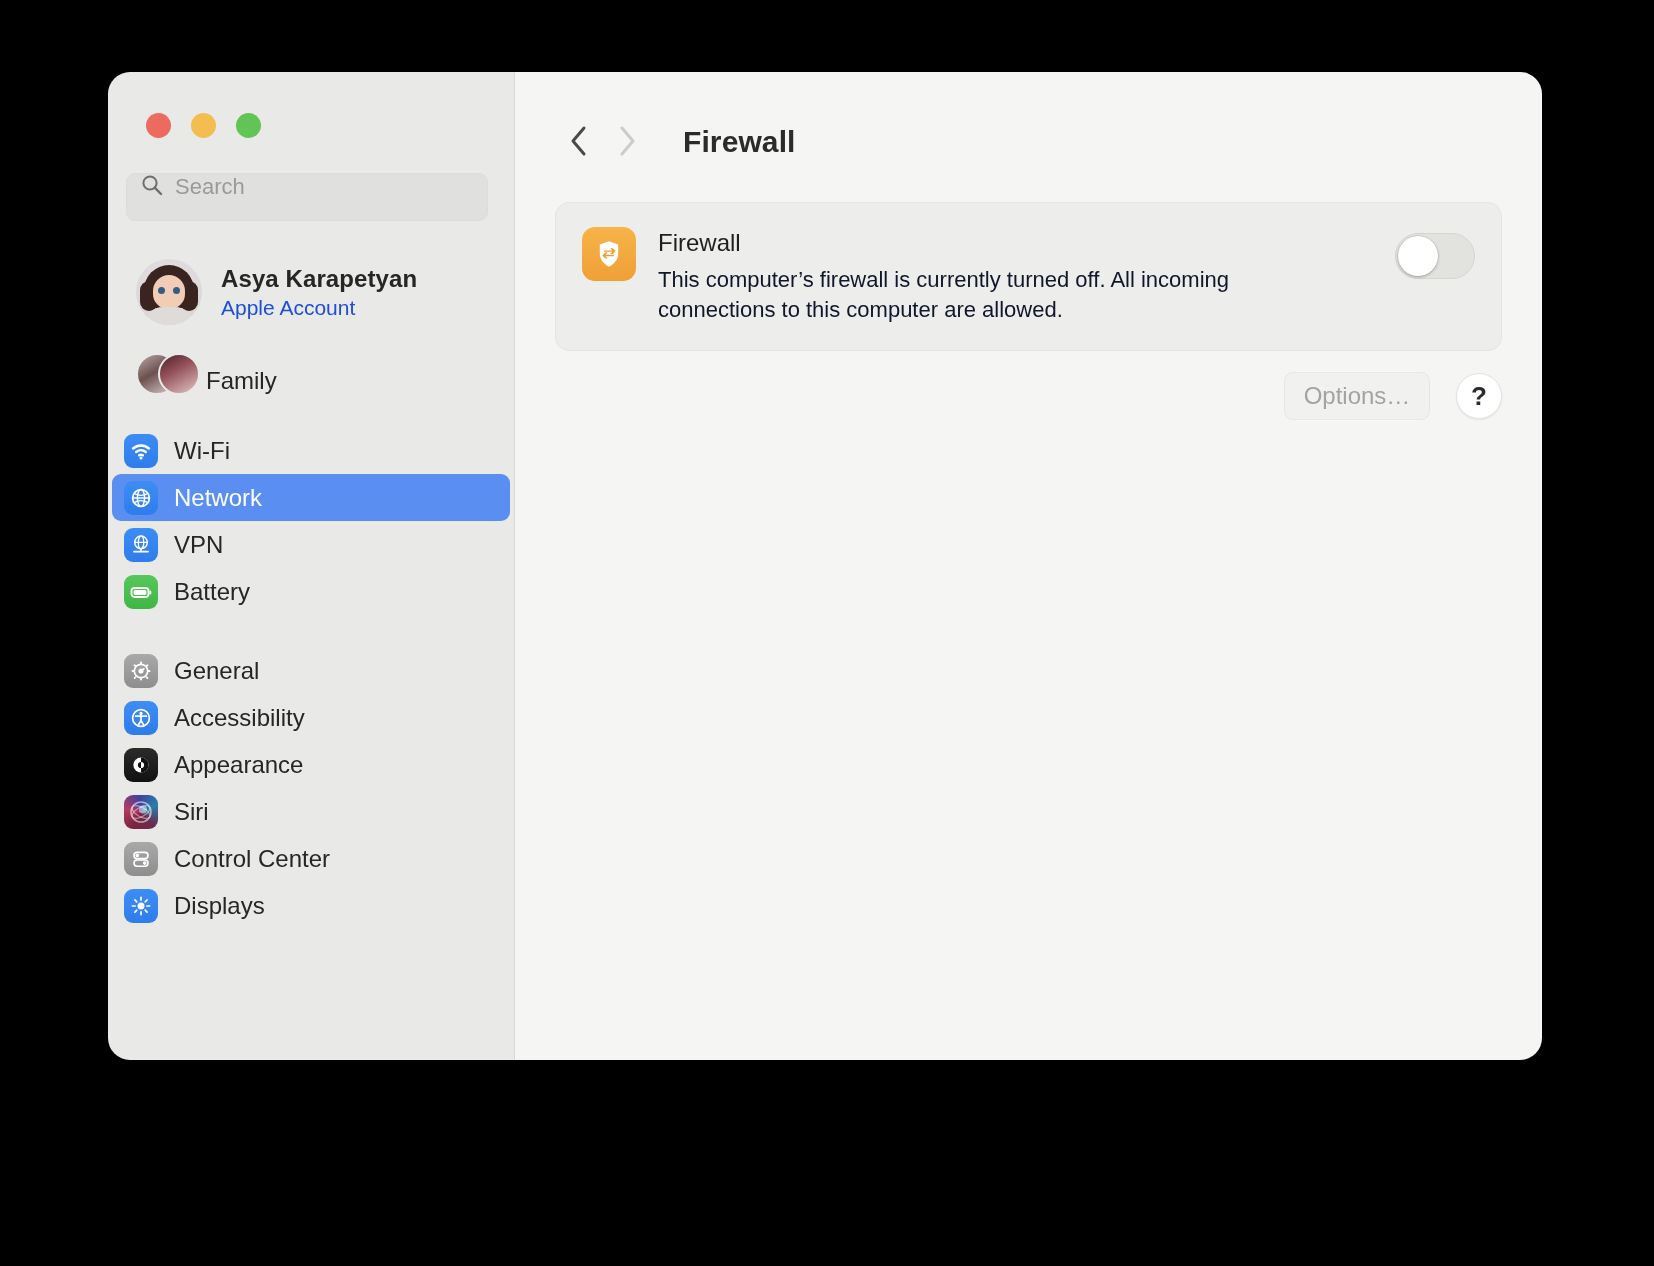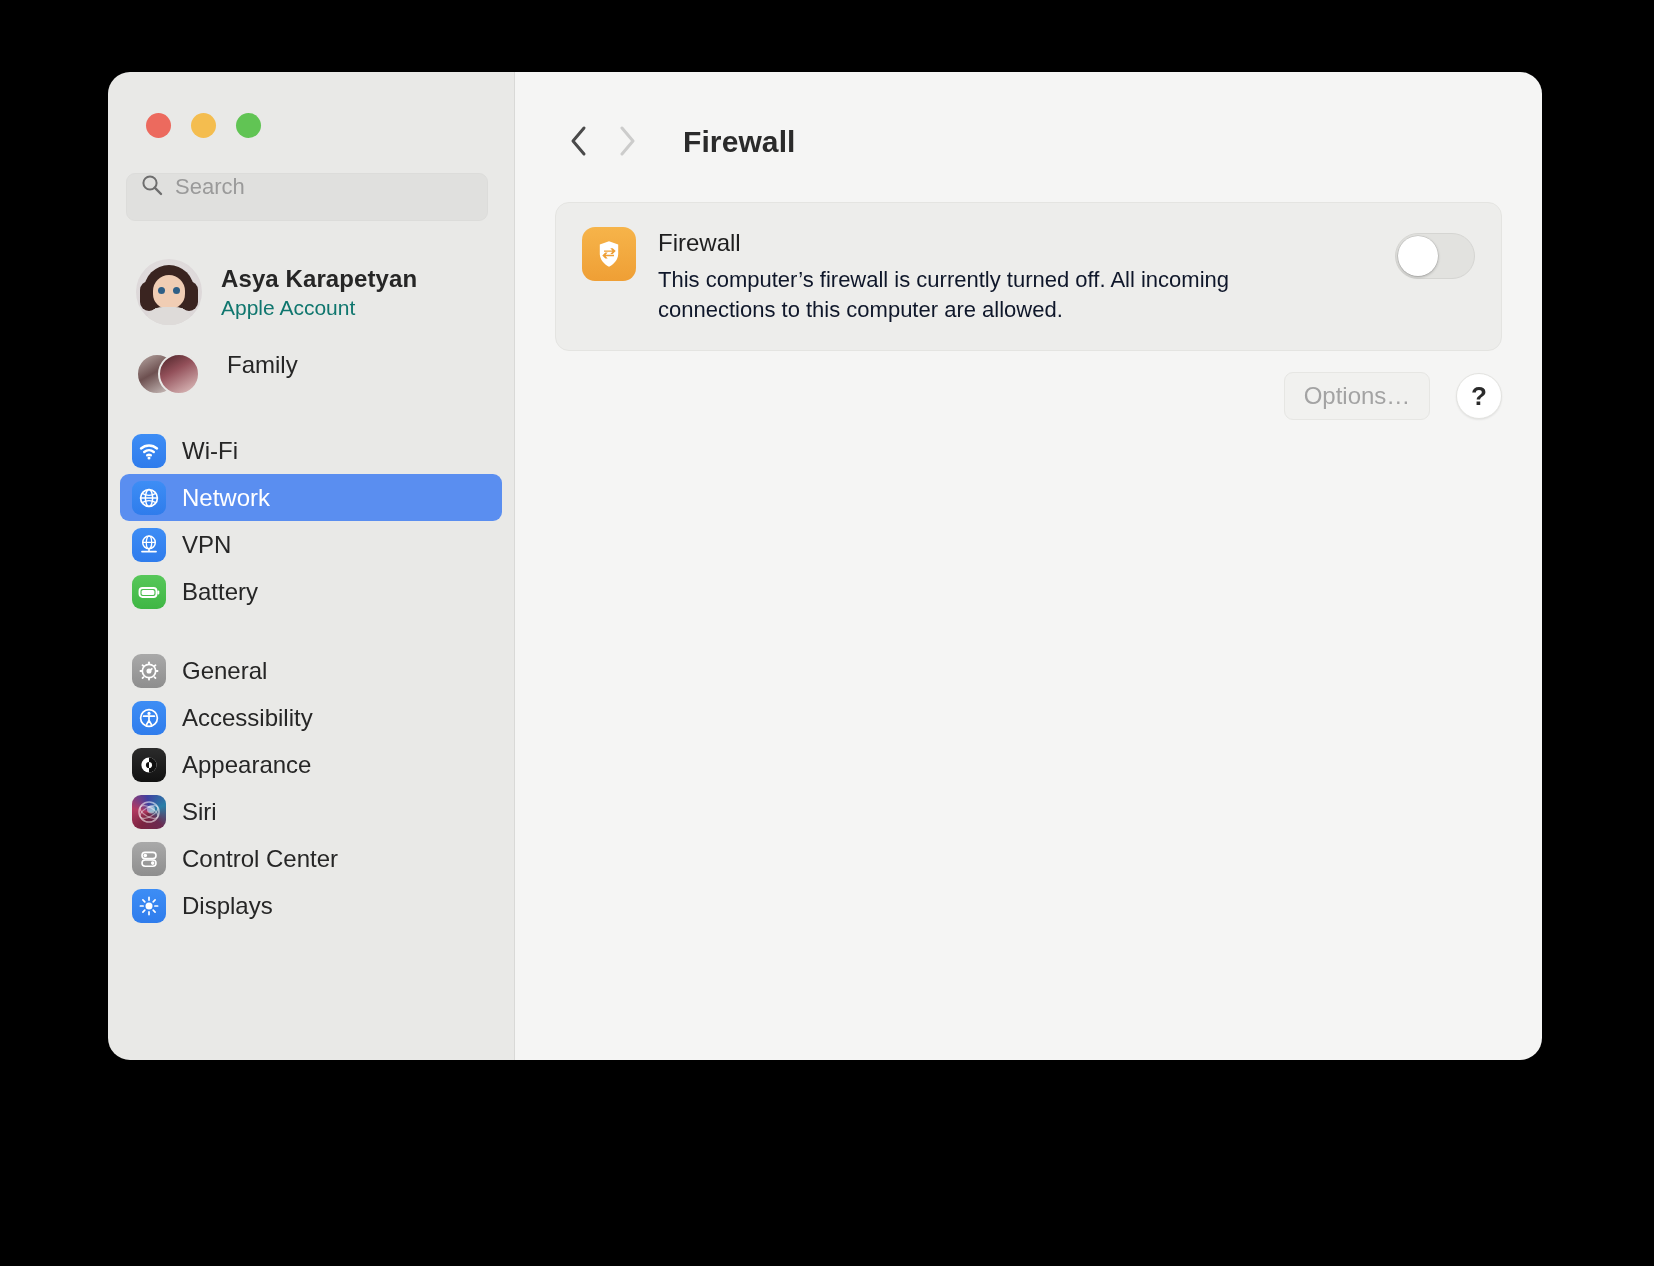--- a/index.html
+++ b/index.html
@@ -103,41 +103,41 @@
   .avatar-memoji .curl-r {
     position: absolute; left: 44px; top: 22px; width: 18px; height: 30px;
     background: #3a2420; border-radius: 12px;
   }
   .avatar-memoji .body {
     position: absolute; left: 9px; bottom: -6px; width: 48px; height: 24px;
     background: #dedbd9; border-radius: 18px 18px 0 0;
   }
   .account-text { display: flex; flex-direction: column; gap: 3px; }
   .account-name { font-size: 24px; font-weight: bold; color: #262626; letter-spacing: 0.1px; }
-  .account-sub  { font-size: 21px; color: #0f766e; }
+  .account-sub  { font-size: 21px; color: #1d4ed8; }
 
   .family-row {
     display: flex;
-    align-items: flex-start;
-    gap: 25px;
+    align-items: flex-end;
+    gap: 4px;
     margin: 14px 0 0 18px;
     padding: 6px 10px;
     border-radius: 9px;
   }
   .family-avatars { width: 66px; height: 44px; position: relative; flex: 0 0 66px; }
   .fa {
     position: absolute; width: 42px; height: 42px; border-radius: 50%;
     border: 2px solid #e9e9e7; overflow: hidden;
   }
   .fa.one { left: 0; top: 2px; background: linear-gradient(150deg,#b9a9a5 0%,#6d5050 45%,#d8cfcc 100%); z-index:1; }
   .fa.two { left: 22px; top: 2px; background: linear-gradient(150deg,#4a2226 0%,#93505a 40%,#e3c6c4 100%); z-index:2; }
   .family-label { font-size: 24px; color: #262626; }
 
   
-  .nav-group { margin-top: 26px; padding: 0 12px; }
+  .nav-group { margin-top: 26px; padding: 0 4px; }
   .nav-group.second { margin-top: 32px; }
   .nav-item {
     display: flex; align-items: center; gap: 16px;
     height: 47px; padding: 0 12px; border-radius: 9px;
     color: #262626; font-size: 24px;
     cursor: default;
   }
   .nav-item.selected { background: #5a8ef0; color: #ffffff; }
   .nav-icon {
     width: 34px; height: 34px; border-radius: 9px;

